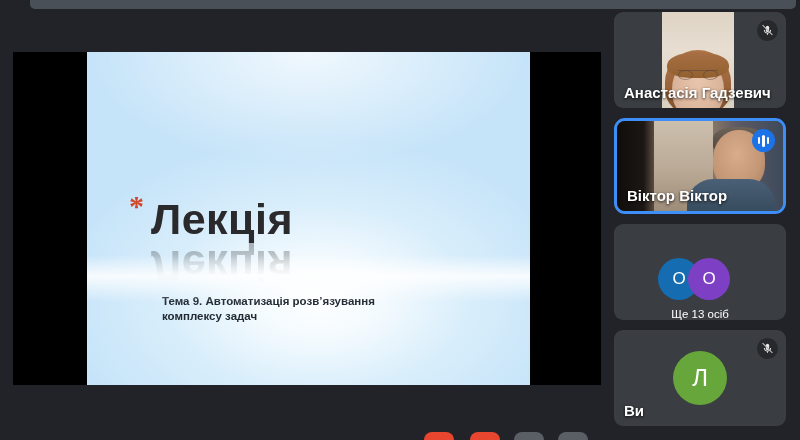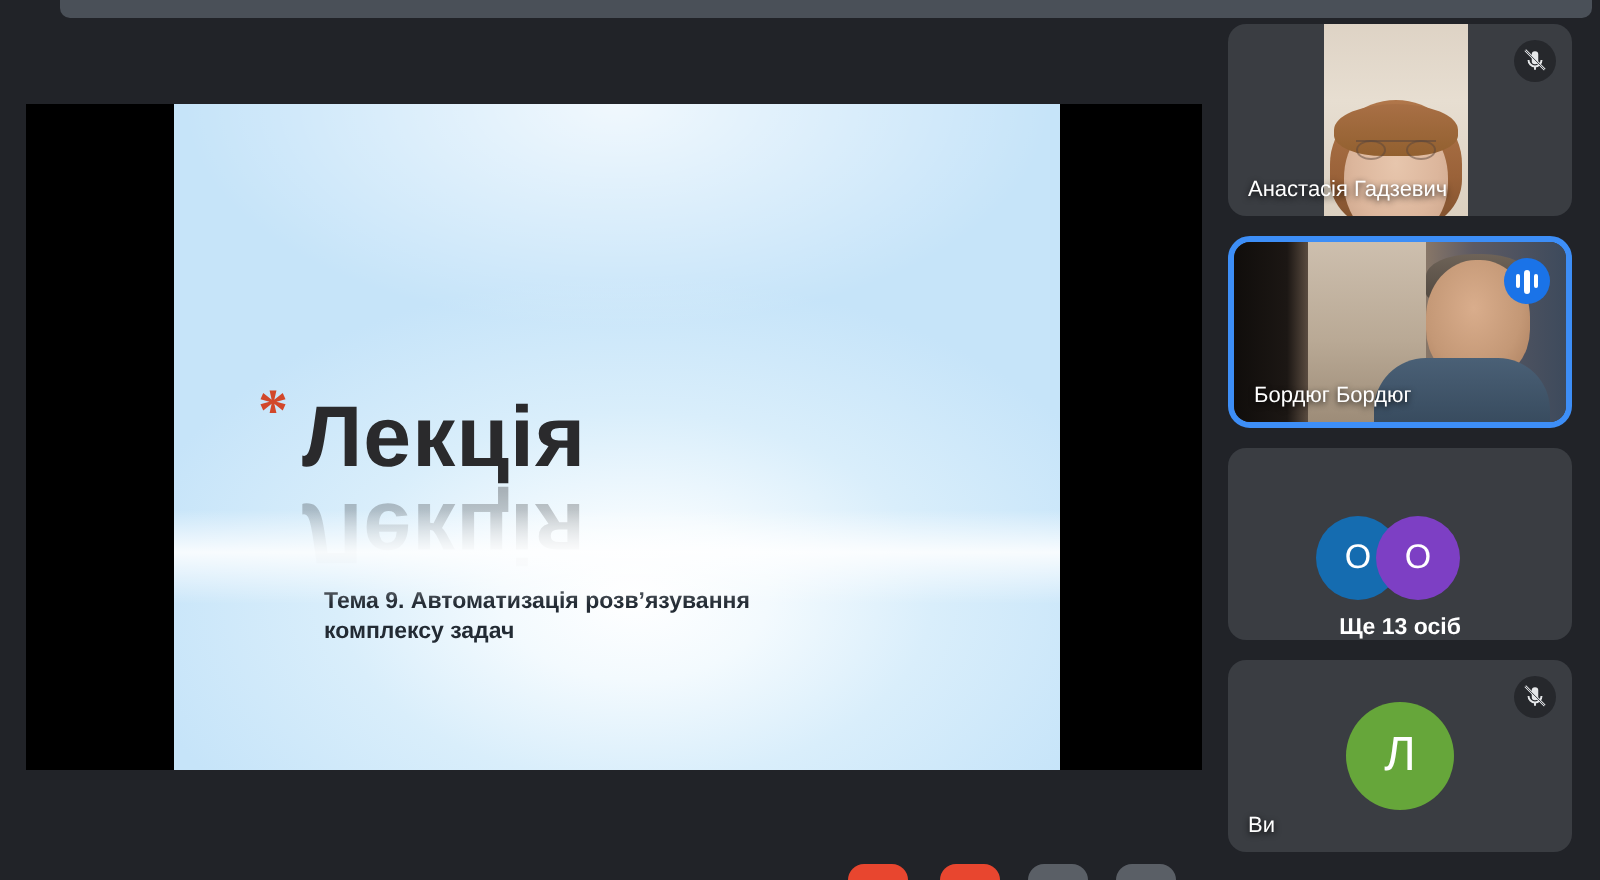--- a/index.html
+++ b/index.html
@@ -84,21 +84,21 @@
     position:absolute; left:0; width:172px;
     background:#3a3d42; border-radius:9px; overflow:hidden;
   }
   .tile.t1{ top:0;   height:96px; }
   .tile.t2{ top:106px; height:96px; border:3px solid #3d8ef7; border-radius:11px; }
   .tile.t3{ top:212px; height:96px; }
   .tile.t4{ top:318px; height:96px; }
 
   .tile-name{
     position:absolute; left:10px; bottom:7px; z-index:5;
-    font-size:11px; font-weight:400; color:#ffffff;
+    font-size:15px; font-weight:700; color:#ffffff;
     text-shadow:0 1px 3px rgba(0,0,0,.85);
     white-space:nowrap;
   }
 
   
   .vid{ position:absolute; top:0; height:100%; overflow:hidden; }
   .vid1{ left:48px; width:72px; background:linear-gradient(180deg,#ded3c5 0%,#e7ded1 40%,#dcd0c0 100%); }
   .vid1 .face{
     position:absolute; left:50%; top:48%; transform:translateX(-50%);
     width:52px; height:62px; border-radius:50% 50% 46% 46%;
@@ -153,21 +153,21 @@
   }
   .av{
     position:absolute; top:0; width:42px; height:42px; border-radius:50%;
     display:flex; align-items:center; justify-content:center;
     font-size:17px; font-weight:400; color:#fff;
   }
   .av.a1{ left:0; background:#156cb0; }
   .av.a2{ left:30px; background:#7d3fc4; }
   .group-label{
     position:absolute; left:0; right:0; top:84px; text-align:center;
-    font-size:11.5px; font-weight:700; color:#ffffff;
+    font-size:11.5px; font-weight:400; color:#ffffff;
   }
 
   .bigav{
     position:absolute; left:50%; top:50%; transform:translate(-50%,-50%);
     width:54px; height:54px; border-radius:50%; background:#66a63a;
     display:flex; align-items:center; justify-content:center;
     font-size:24px; color:#fff;
   }
 
   
@@ -248,21 +248,21 @@
       <div class="wall"></div>
       <div class="hair"></div>
       <div class="head"></div>
       <div class="body"></div>
     </div>
     <div class="speaking">
       <span class="s1"></span>
         <span class="s2"></span>
         <span class="s3"></span>
     </div>
-    <div class="tile-name">Бордюг Бордюг</div>
+    <div class="tile-name">Віктор Віктор</div>
   </div>
 
   <div class="tile t3">
     <div class="avatars">
       <div class="av a1">О</div>
       <div class="av a2">О</div>
     </div>
     <div class="group-label">Ще 13 осіб</div>
   </div>
 

